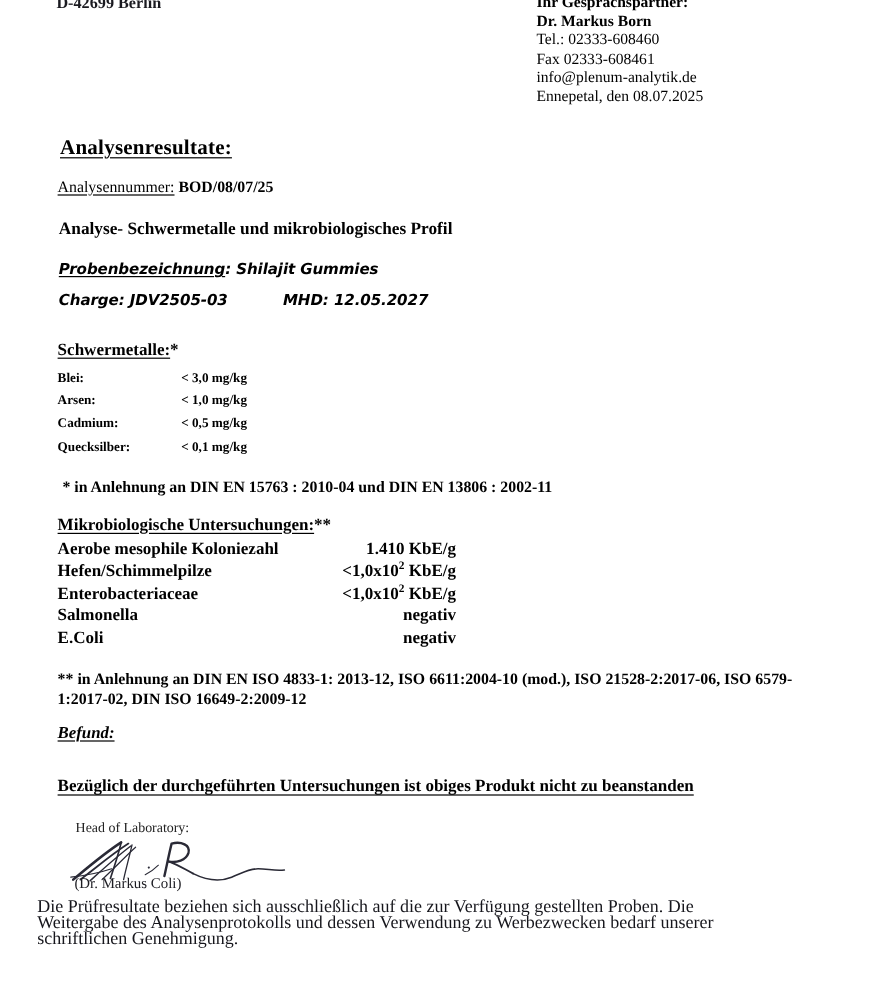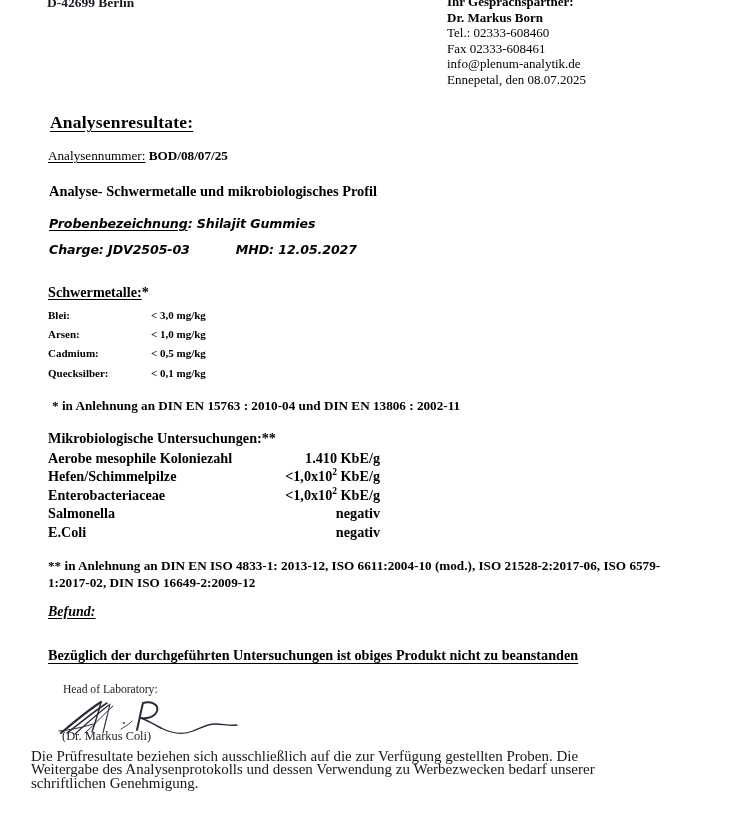--- a/index.html
+++ b/index.html
@@ -129,20 +129,21 @@
     font-weight: bold;
   }
 
   
   .mb-head {
     left: 48px; top: 430px;
     font-size: 14.2px;
     font-weight: bold;
   }
   .mb-head .u {
+    text-decoration: underline;
     text-underline-offset: 2px;
   }
   .mb-table {
     position: absolute;
     left: 48px; top: 449px;
     font-size: 14.2px;
     font-weight: bold;
     border-collapse: collapse;
   }
   .mb-table td {

